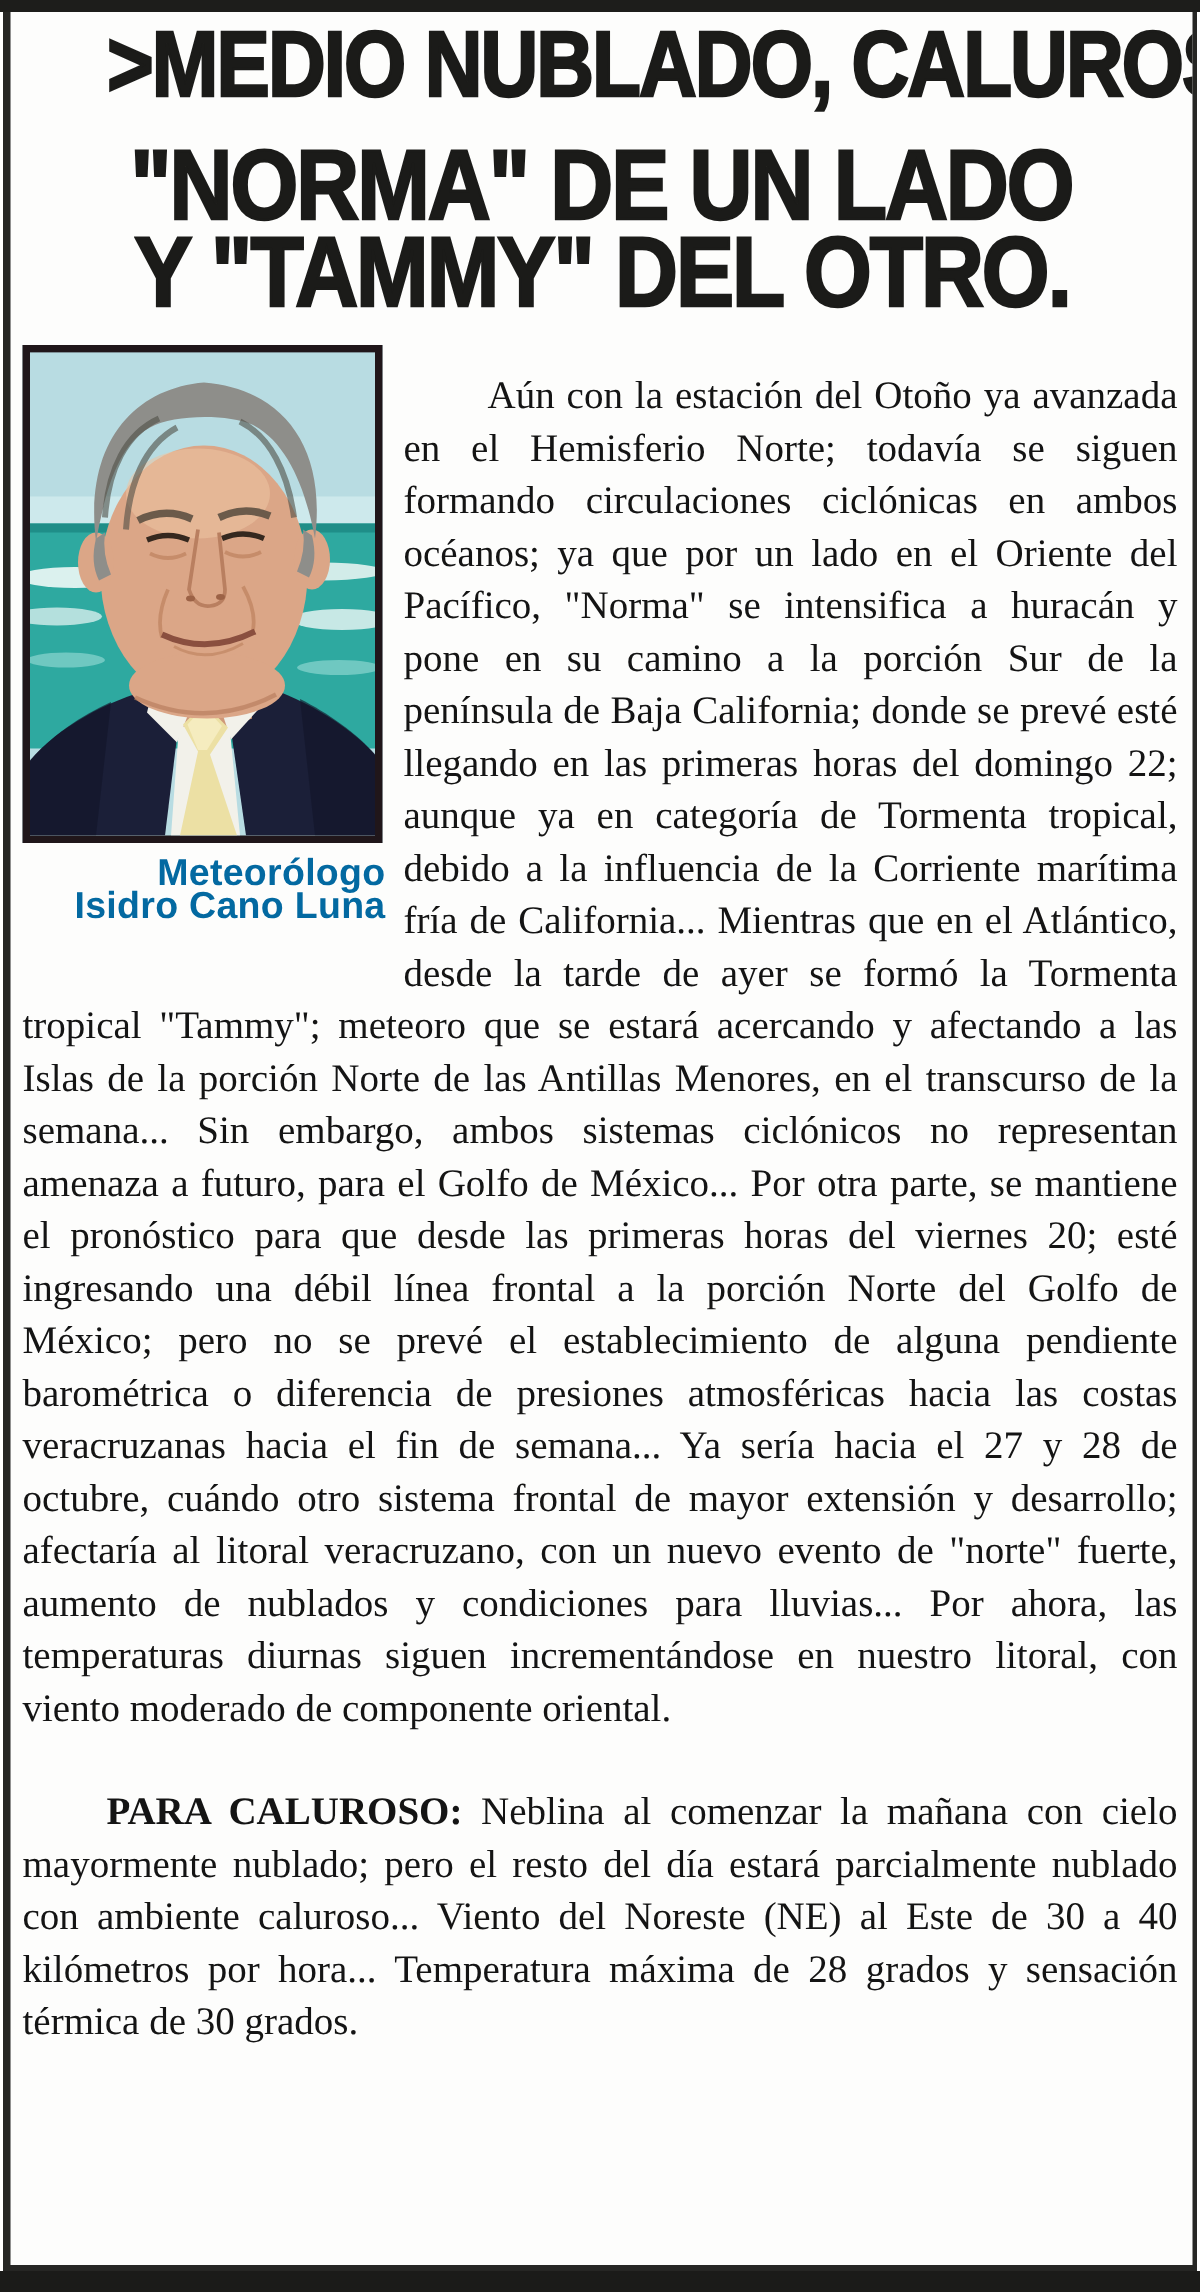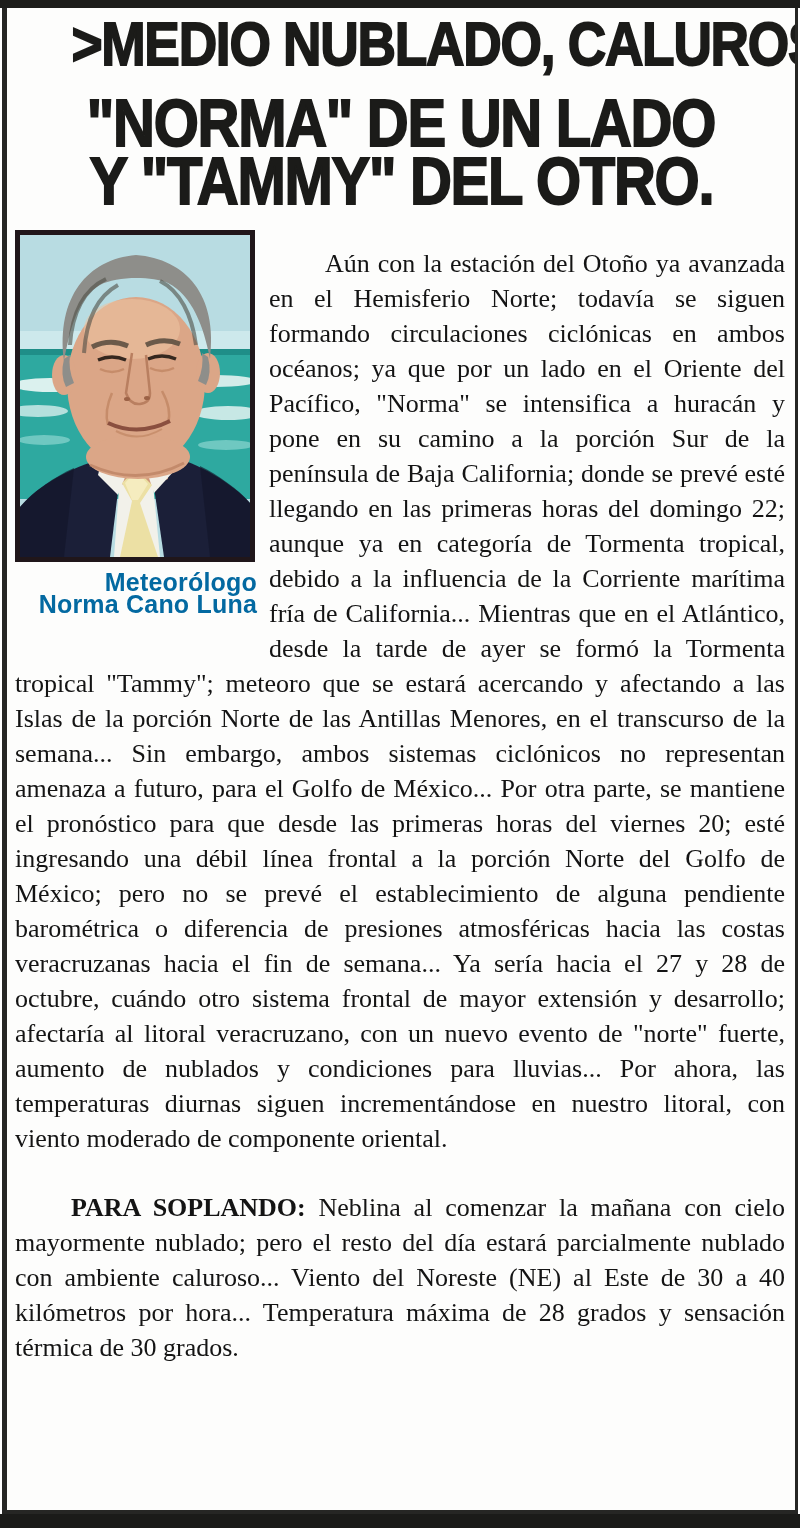--- a/index.html
+++ b/index.html
@@ -113,25 +113,25 @@
 
               <path d="M92,158 Q84,176 88,190 M142,156 Q152,174 148,188" stroke="#c08663" stroke-width="2.5" fill="none" opacity="0.8"></path>
 
               <path d="M88,188 Q118,202 150,186" stroke="#8a4f3f" stroke-width="4" fill="none"></path>
               <path d="M96,196 Q118,208 142,194" stroke="#c08663" stroke-width="2" fill="none" opacity="0.7"></path>
             </g>
           </svg>
         </div>
         <div class="caption">
           <div>Meteorólogo</div>
-          <div>Norma Cano Luna</div>
+          <div>Isidro Cano Luna</div>
         </div>
       </div>
 
       <p class="body-text p1">Aún con la estación del Otoño ya avanzada en el Hemisferio Norte; todavía se siguen formando circulaciones ciclónicas en ambos océanos; ya que por un lado en el Oriente del Pacífico, "Norma" se intensifica a huracán y pone en su camino a la porción Sur de la península de Baja California; donde se prevé esté llegando en las primeras horas del domingo 22; aunque ya en categoría de Tormenta tropical, debido a la influencia de la Corriente marítima fría de California... Mientras que en el Atlántico, desde la tarde de ayer se formó la Tormenta tropical "Tammy"; meteoro que se estará acercando y afectando a las Islas de la porción Norte de las Antillas Menores, en el transcurso de la semana... Sin embargo, ambos sistemas ciclónicos no representan amenaza a futuro, para el Golfo de México... Por otra parte, se mantiene el pronóstico para que desde las primeras horas del viernes 20; esté ingresando una débil línea frontal a la porción Norte del Golfo de México; pero no se prevé el establecimiento de alguna pendiente barométrica o diferencia de presiones atmosféricas hacia las costas veracruzanas hacia el fin de semana... Ya sería hacia el 27 y 28 de octubre, cuándo otro sistema frontal de mayor extensión y desarrollo; afectaría al litoral veracruzano, con un nuevo evento de "norte" fuerte, aumento de nublados y condiciones para lluvias... Por ahora, las temperaturas diurnas siguen incrementándose en nuestro litoral, con viento moderado de componente oriental.</p>
 
-      <p class="body-text p2"><b>PARA SOPLANDO:</b><span> Neblina al comenzar la mañana con cielo mayormente nublado; pero el resto del día estará parcialmente nublado con ambiente caluroso... Viento del Noreste (NE) al Este de 30 a 40 kilómetros por hora... Temperatura máxima de 28 grados y sensación térmica de 30 grados.</span></p>
+      <p class="body-text p2"><b>PARA CALUROSO:</b><span> Neblina al comenzar la mañana con cielo mayormente nublado; pero el resto del día estará parcialmente nublado con ambiente caluroso... Viento del Noreste (NE) al Este de 30 a 40 kilómetros por hora... Temperatura máxima de 28 grados y sensación térmica de 30 grados.</span></p>
 
     </div>
   </div>
 
   <div class="bottom-bar"></div>
 </div>
 
 </body></html>

